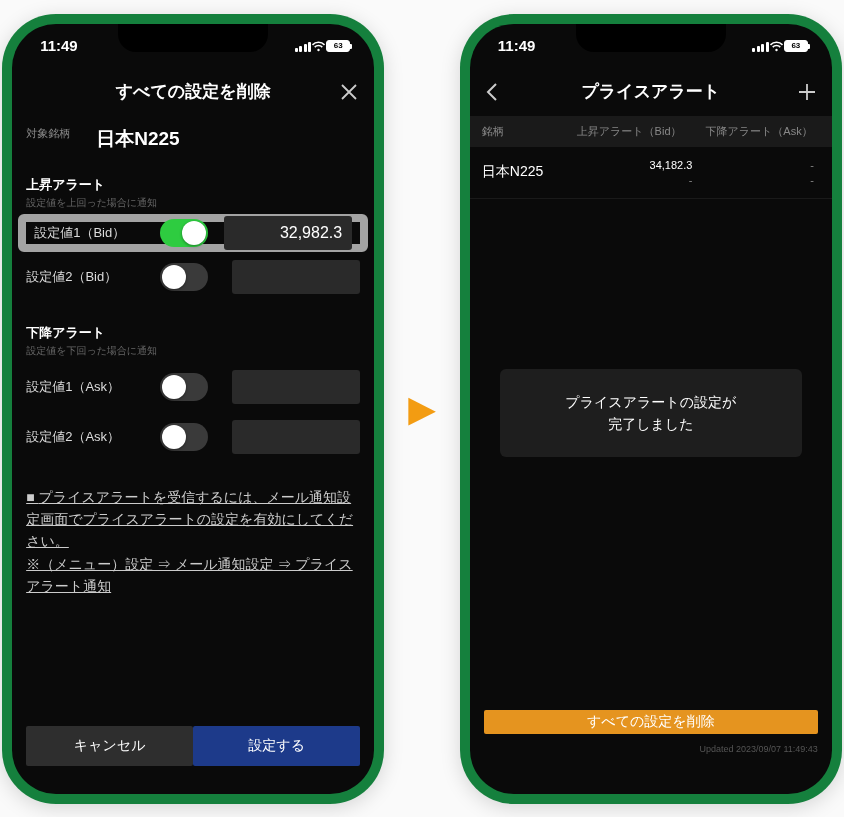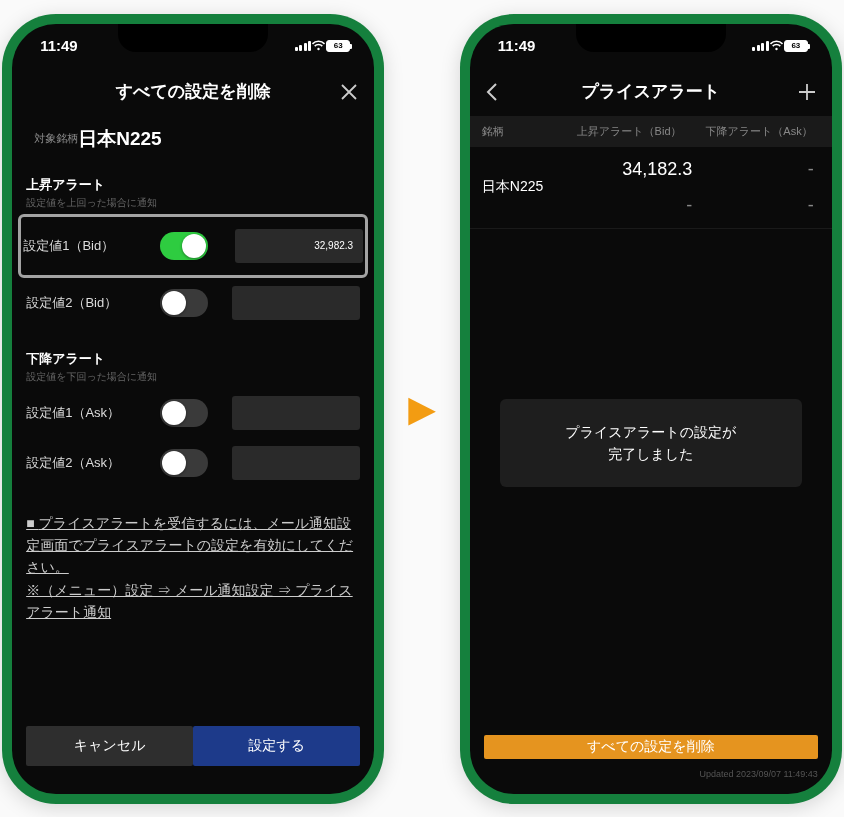--- a/index.html
+++ b/index.html
@@ -46,21 +46,21 @@
   .status-bar {
     height: 44px;
     display: flex;
     justify-content: space-between;
     align-items: center;
     padding: 0 24px 0 28px;
     color: #fff;
     font-size: 15px;
     font-weight: 600;
   }
-  .status-right { display: flex; align-items: flex-start; gap: 0; }
+  .status-right { display: flex; align-items: flex-end; gap: 0; }
   .signal { display:inline-flex; gap:1.5px; align-items:flex-end; height:11px; }
   .signal span { width:3px; background:#fff; border-radius:1px; }
   .signal span:nth-child(1){height:4px}
   .signal span:nth-child(2){height:6px}
   .signal span:nth-child(3){height:8px}
   .signal span:nth-child(4){height:10px}
   .wifi-icon { width:15px; height:11px; }
   .battery {
     border:1px solid #fff; border-radius:3px;
     width:24px; height:12px; position:relative;
@@ -85,21 +85,21 @@
   .header-left, .header-right {
     position: absolute; top:0; height:48px; display:flex; align-items:center;
     color:#bbb; font-size:22px; padding:0 16px; cursor:pointer;
   }
   .header-left { left:0; }
   .header-right { right:0; }
 
   .content { flex:1; overflow:hidden; padding:0; color:#ccc; font-size:13px; display:flex; flex-direction:column; }
 
   
-  .symbol-row { display:flex; align-items:center; gap:0; padding:10px 22px 14px; }
+  .symbol-row { display:flex; align-items:flex-start; gap:26px; padding:10px 14px 14px; }
   .symbol-label { color:#888; font-size:11px; }
   .symbol-name { color:#fff; font-size:19px; font-weight:600; }
 
   .section-head { padding: 10px 14px 4px; }
   .section-title { color:#fff; font-size:13px; font-weight:600; }
   .section-sub { color:#666; font-size:10px; margin-top:2px; }
 
   .row {
     display:flex; align-items:center; justify-content:space-between;
     padding: 8px 14px; height:50px;
@@ -112,25 +112,25 @@
   .toggle::after {
     content:""; position:absolute; width:24px; height:24px; border-radius:50%;
     background:#fff; top:2px; left:2px; box-shadow:0 1px 3px rgba(0,0,0,0.4);
     transition:left .15s;
   }
   .toggle.on { background:#2ecc40; }
   .toggle.on::after { left:22px; }
   .value-box {
     width:128px; height:34px; background:#2a2a2a; border-radius:3px;
     display:flex; align-items:center; justify-content:flex-end;
-    padding:0 10px; color:#fff; font-size:10px;
+    padding:0 10px; color:#fff; font-size:16px;
   }
   .highlight-row {
-    border:3px solid #a3a3a3; border-radius:6px;
-    margin:0 6px; padding:6px 2px; height:64px;
+    border:8px solid #a3a3a3; border-radius:6px;
+    margin:0 6px; padding:6px 8px; height:38px;
   }
 
   .note {
     margin: 24px 14px; color:#ccc; font-size:14px; line-height:1.6;text-decoration:underline;
   }
   .note-bullet::before { content:"■ "; }
 
   .bottom-bar {
     display:flex; padding:10px 14px 28px;
   }
@@ -146,37 +146,37 @@
     display:flex; background:#1a1a1a; padding:8px 12px; color:#888; font-size:11px;
   }
   .col1 { flex:0 0 95px; }
   .col2 { flex:1; text-align:left; }
   .col3 { flex:1; text-align:center; }
   .table-row {
     display:flex; padding:12px; border-bottom:1px solid #1a1a1a; align-items:center;
   }
   .table-row .col1 { color:#fff; font-size:14px; font-weight:500; }
   .table-row .col2, .table-row .col3 {
-    display:flex; flex-direction:column; align-items:flex-end; gap:15px;
-    color:#fff; font-size:18px; padding-right:6px;
+    display:flex; flex-direction:column; align-items:flex-end; gap:3px;
+    color:#fff; font-size:11px; padding-right:6px;
   }
   .dash { color:#888; }
 
   .toast {
     margin: 170px 30px 0; background:#1e1e1e; border-radius:6px;
     padding:22px 10px; text-align:center; color:#fff; font-size:14px; font-weight:500;
     line-height:1.6;
   }
 
   .delete-btn {
     margin:0 14px 6px; height:24px; background:#e5941f; color:#fff;
     display:flex; align-items:center; justify-content:center; font-size:14px;
     border-radius:2px;
   }
-  .updated { text-align:right; color:#555; font-size:9px; padding:4px 14px 15px; }
+  .updated { text-align:right; color:#555; font-size:9px; padding:4px 14px 40px; }
 
   .spacer { flex:1; }
 
   .arrow {
     font-size:36px; color:#f39c12;
   }
 </style>
 </head>
 <body>
 

